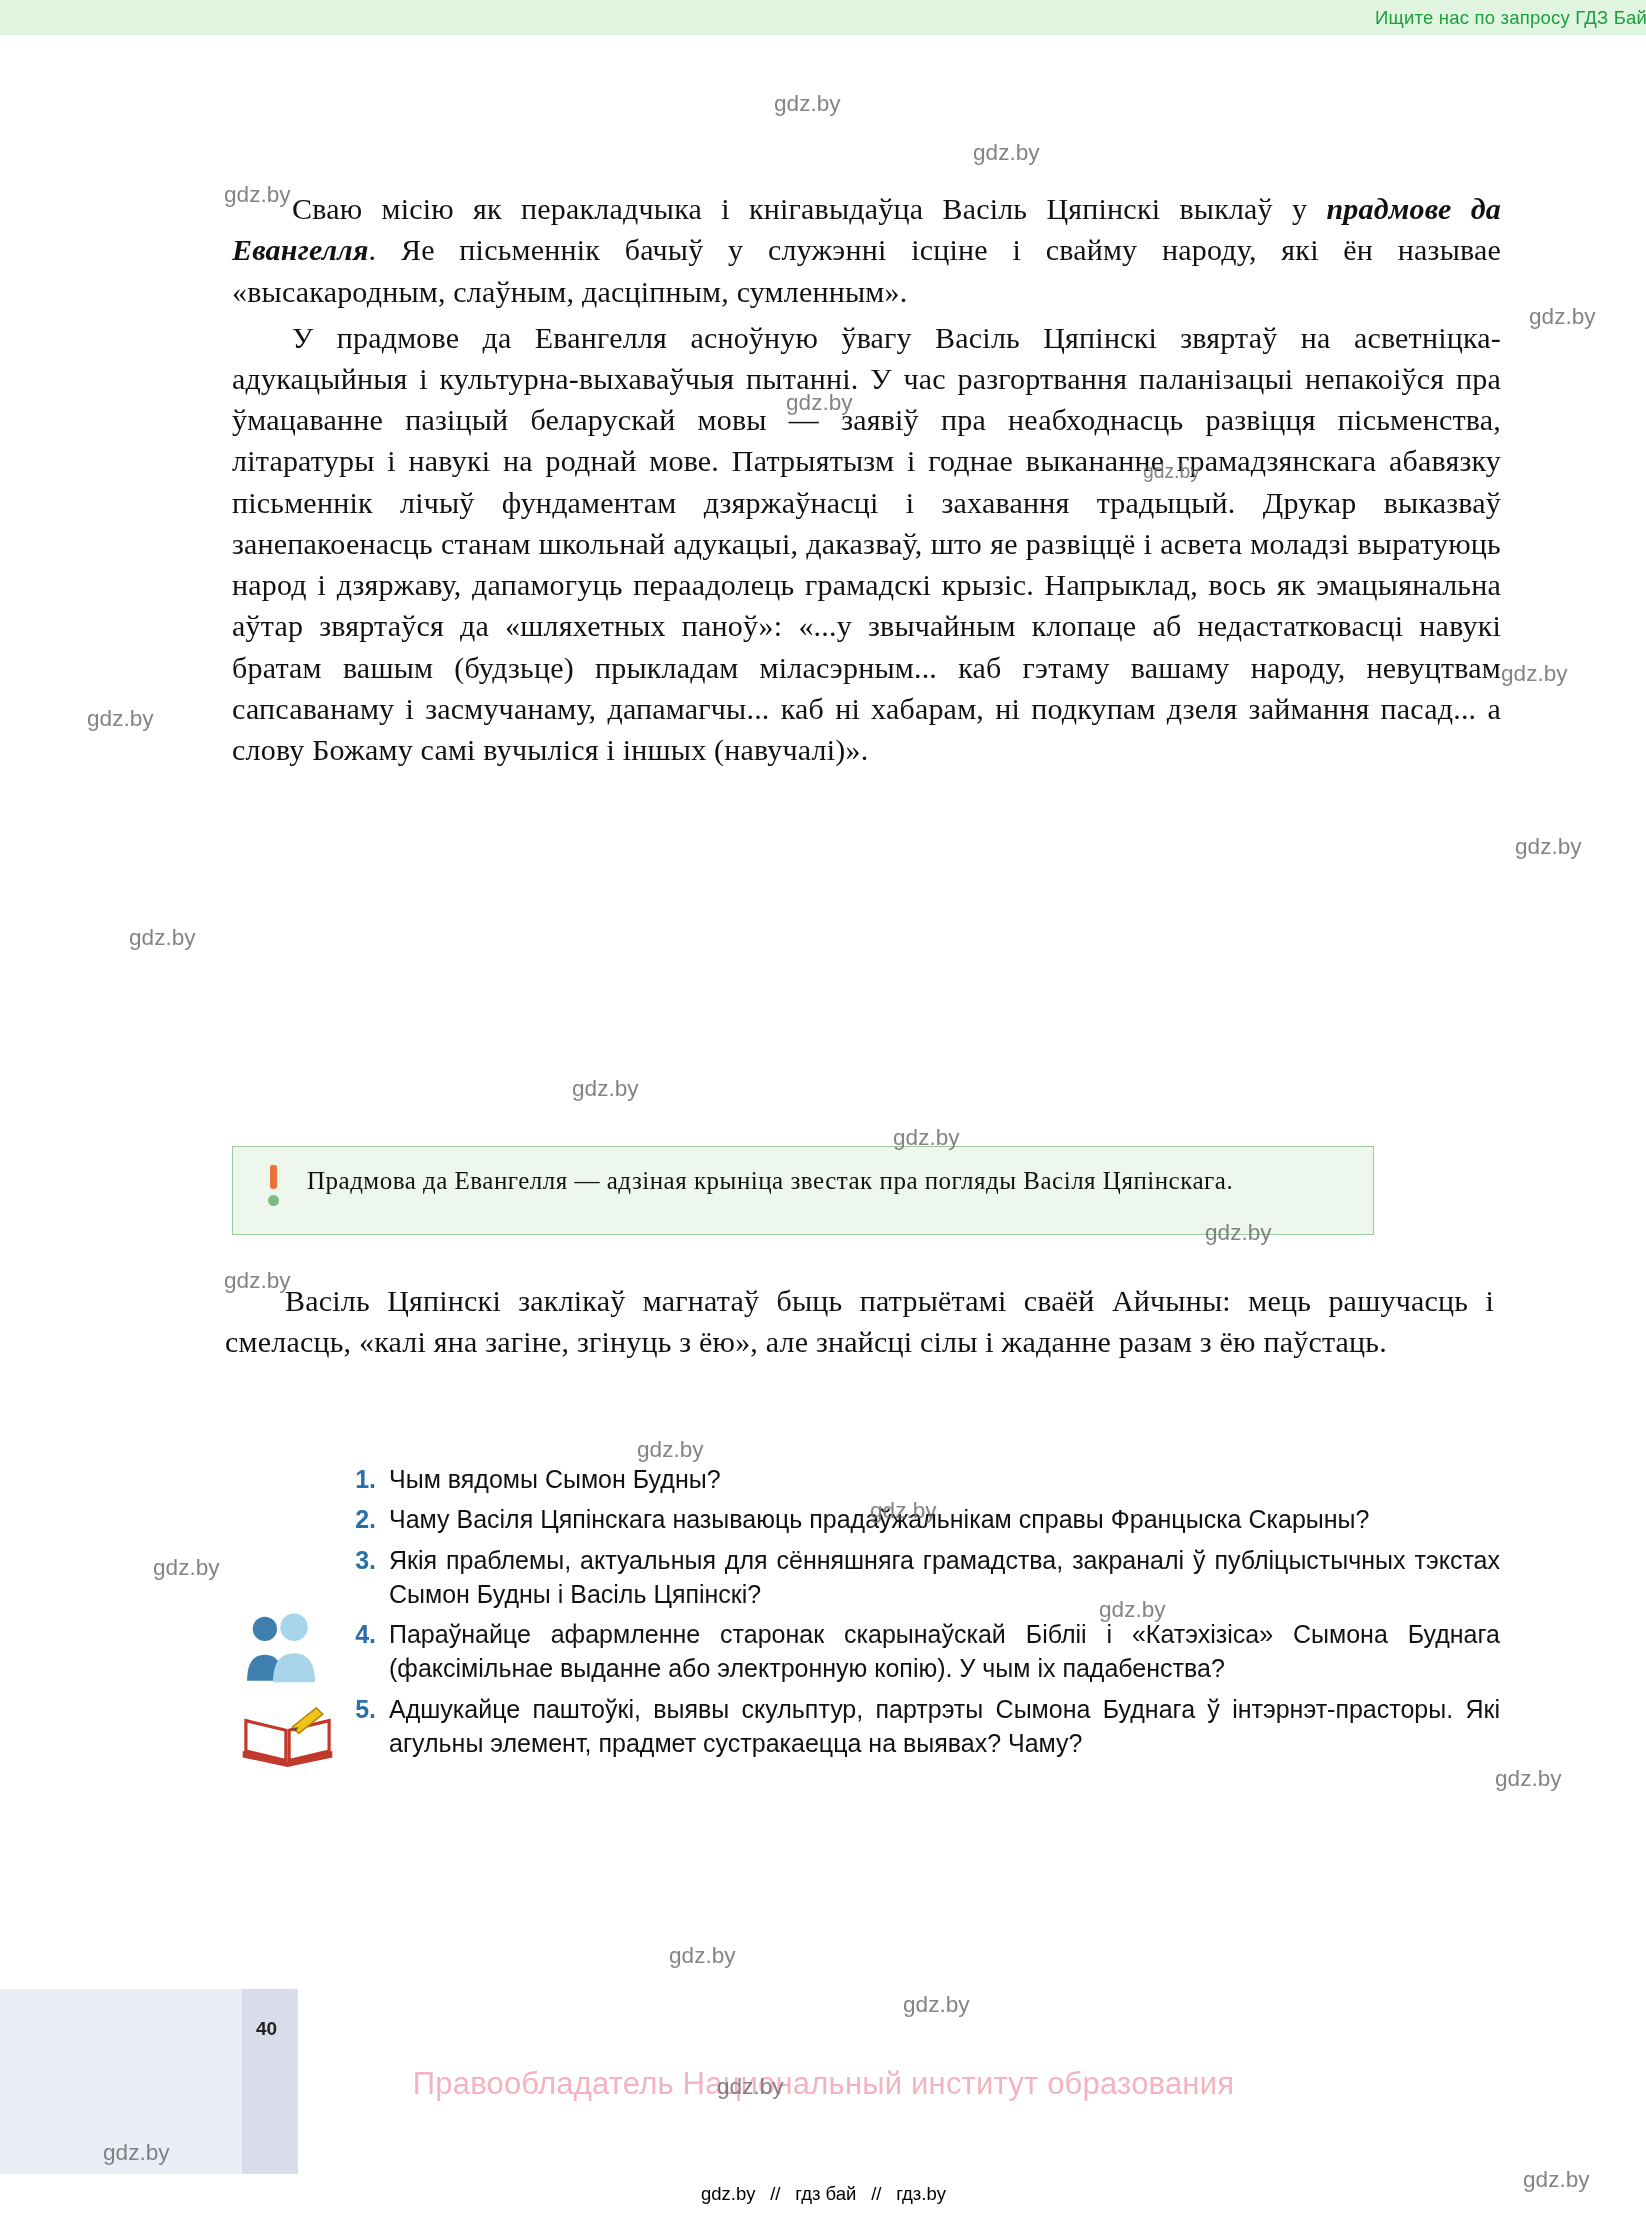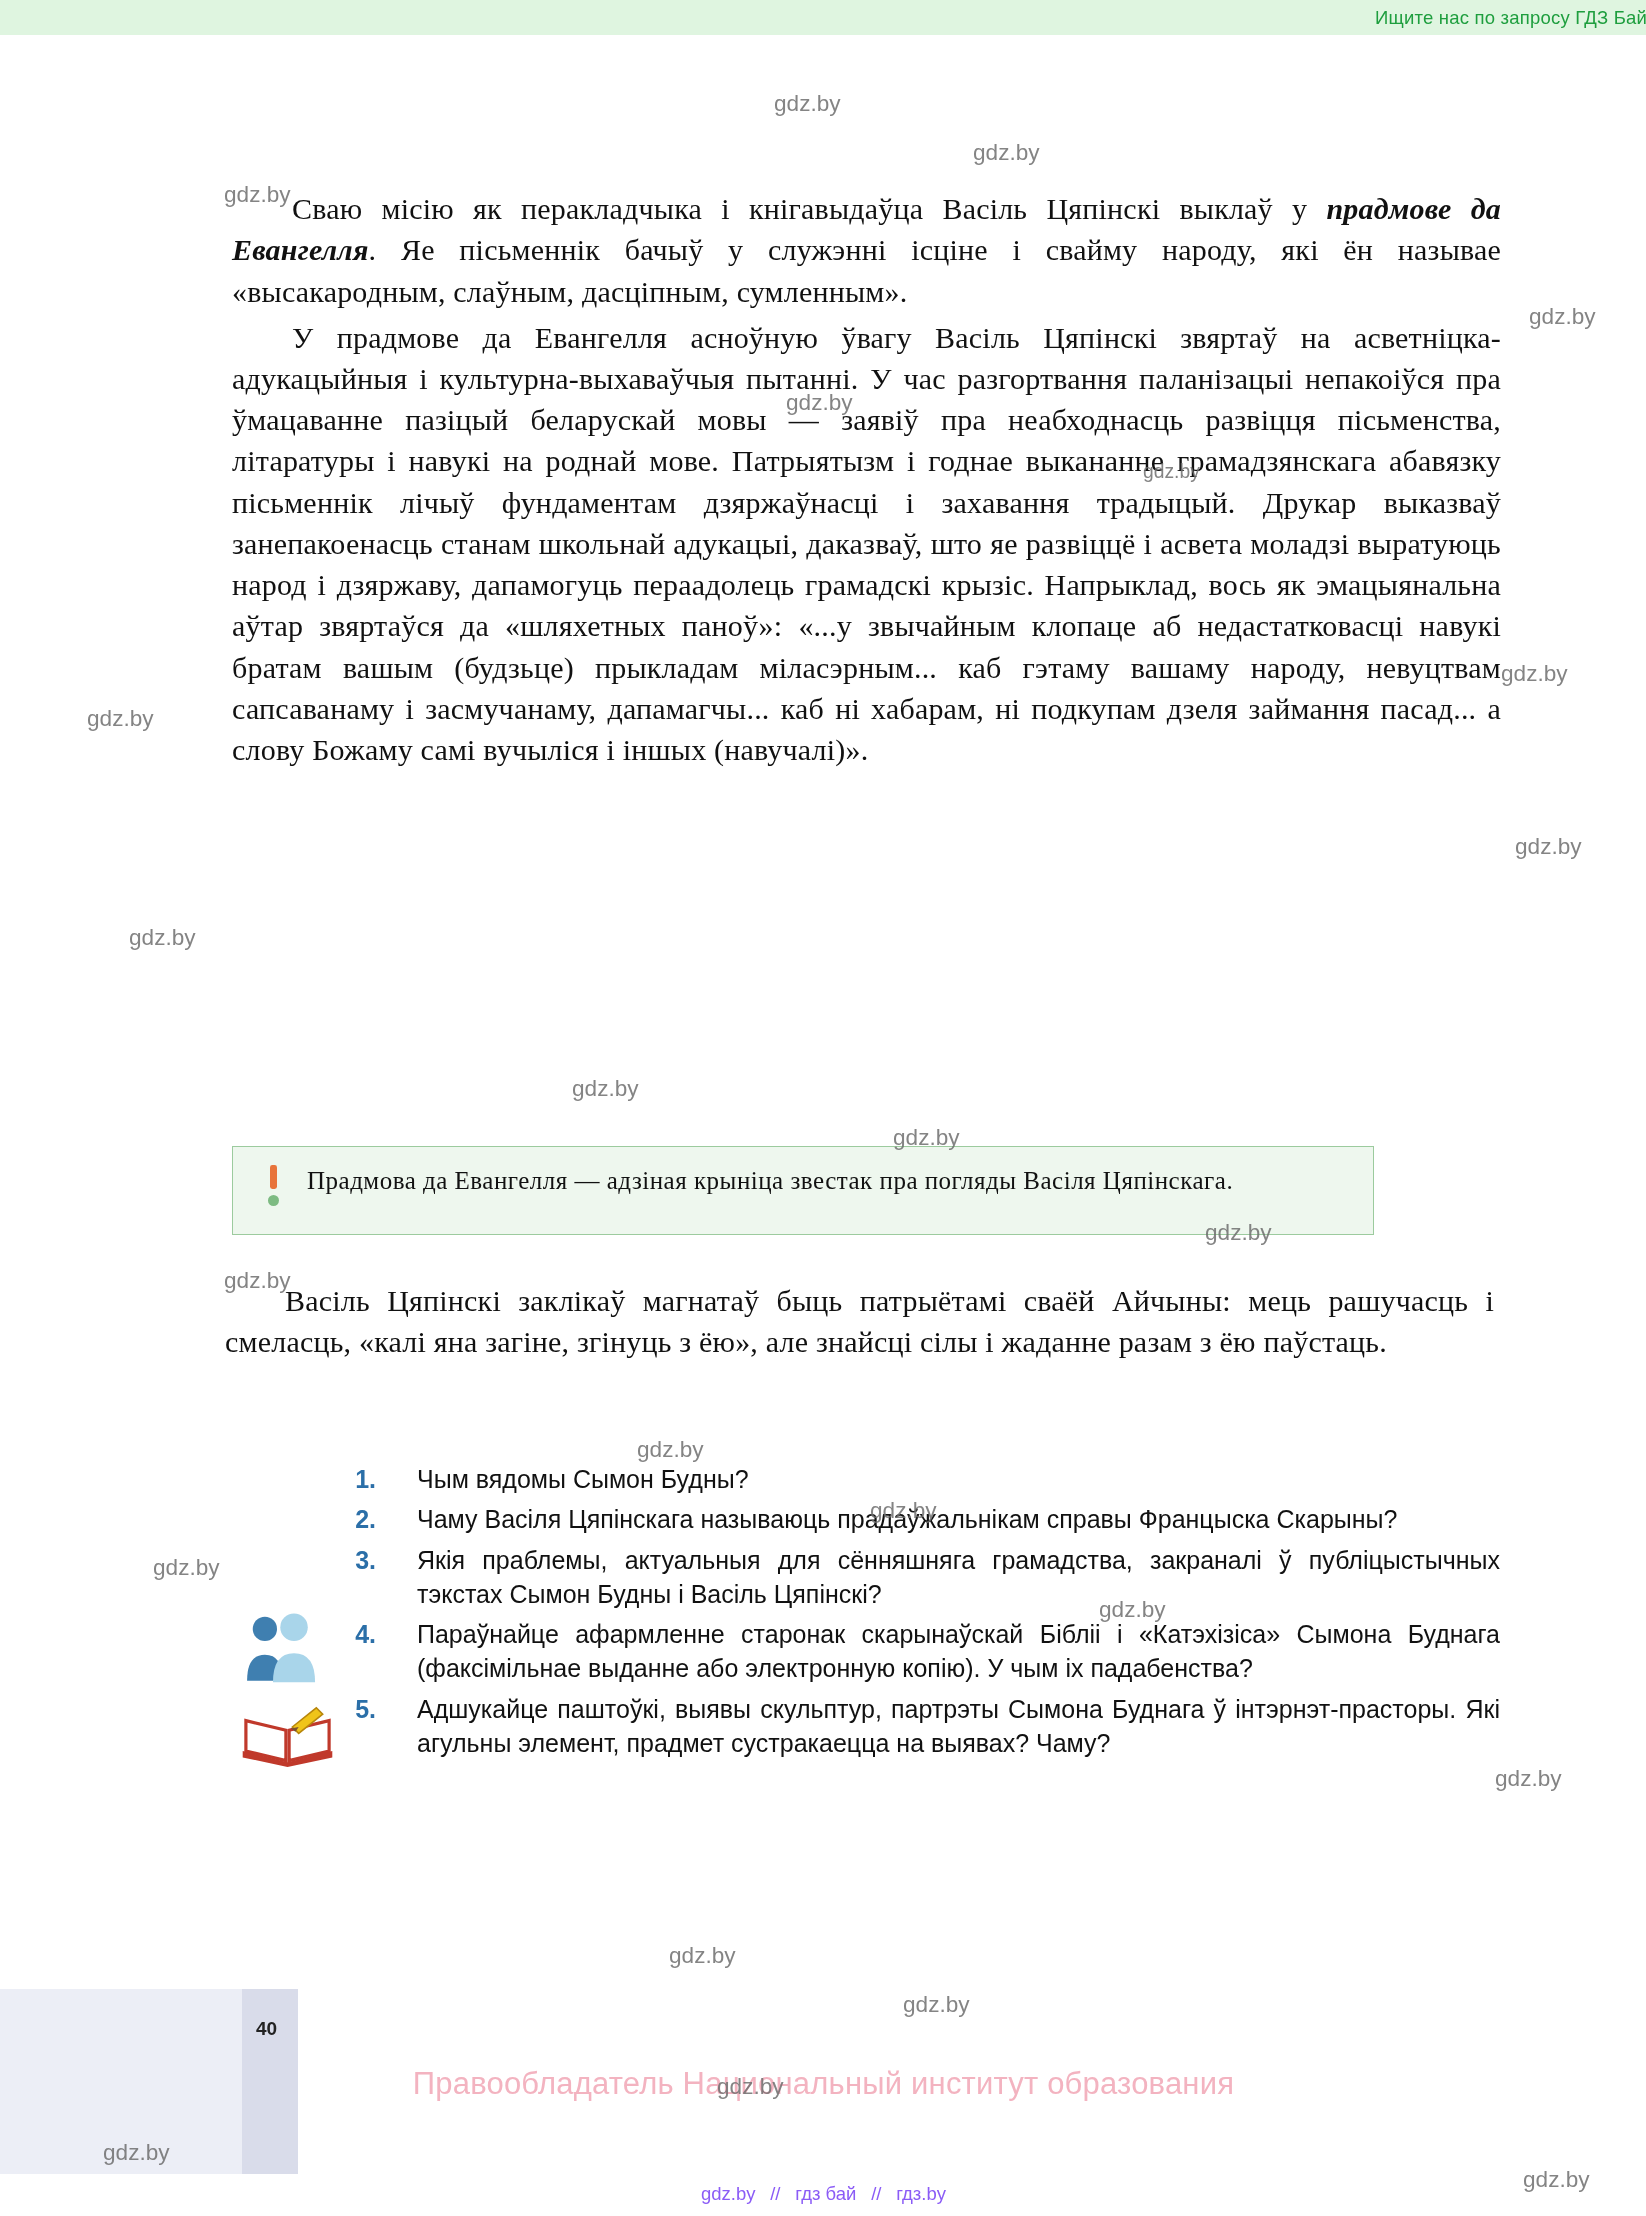--- a/index.html
+++ b/index.html
@@ -140,21 +140,20 @@
     padding-right: 13px;
     box-sizing: border-box;
     line-height: 1.36;
   }
   .q-text {
     font-size: 25px;
     line-height: 1.36;
     text-align: justify;
     color: #111;
     flex: 1;
-    margin-left: 28px;
   }
 
   
   .people-icon {
     position: absolute;
     left: 239px;
     top: 1576px;
     width: 89px;
     height: 73px;
   }
@@ -204,21 +203,21 @@
     letter-spacing: 0.2px;
   }
   .bottom-links {
     position: absolute;
     left: 0;
     bottom: 11.3px;
     width: 1647px;
     text-align: center;
     font-family: "Liberation Sans", sans-serif;
     font-size: 18.5px;
-    color: #8b5cf6;
+    color: #000000;
   }
   .bottom-links span { margin: 0 4.8px; }
 
   
   .wm {
     position: absolute;
     font-family: "Liberation Sans", sans-serif;
     color: #6f6f6f;
     opacity: .85;
     white-space: nowrap;

